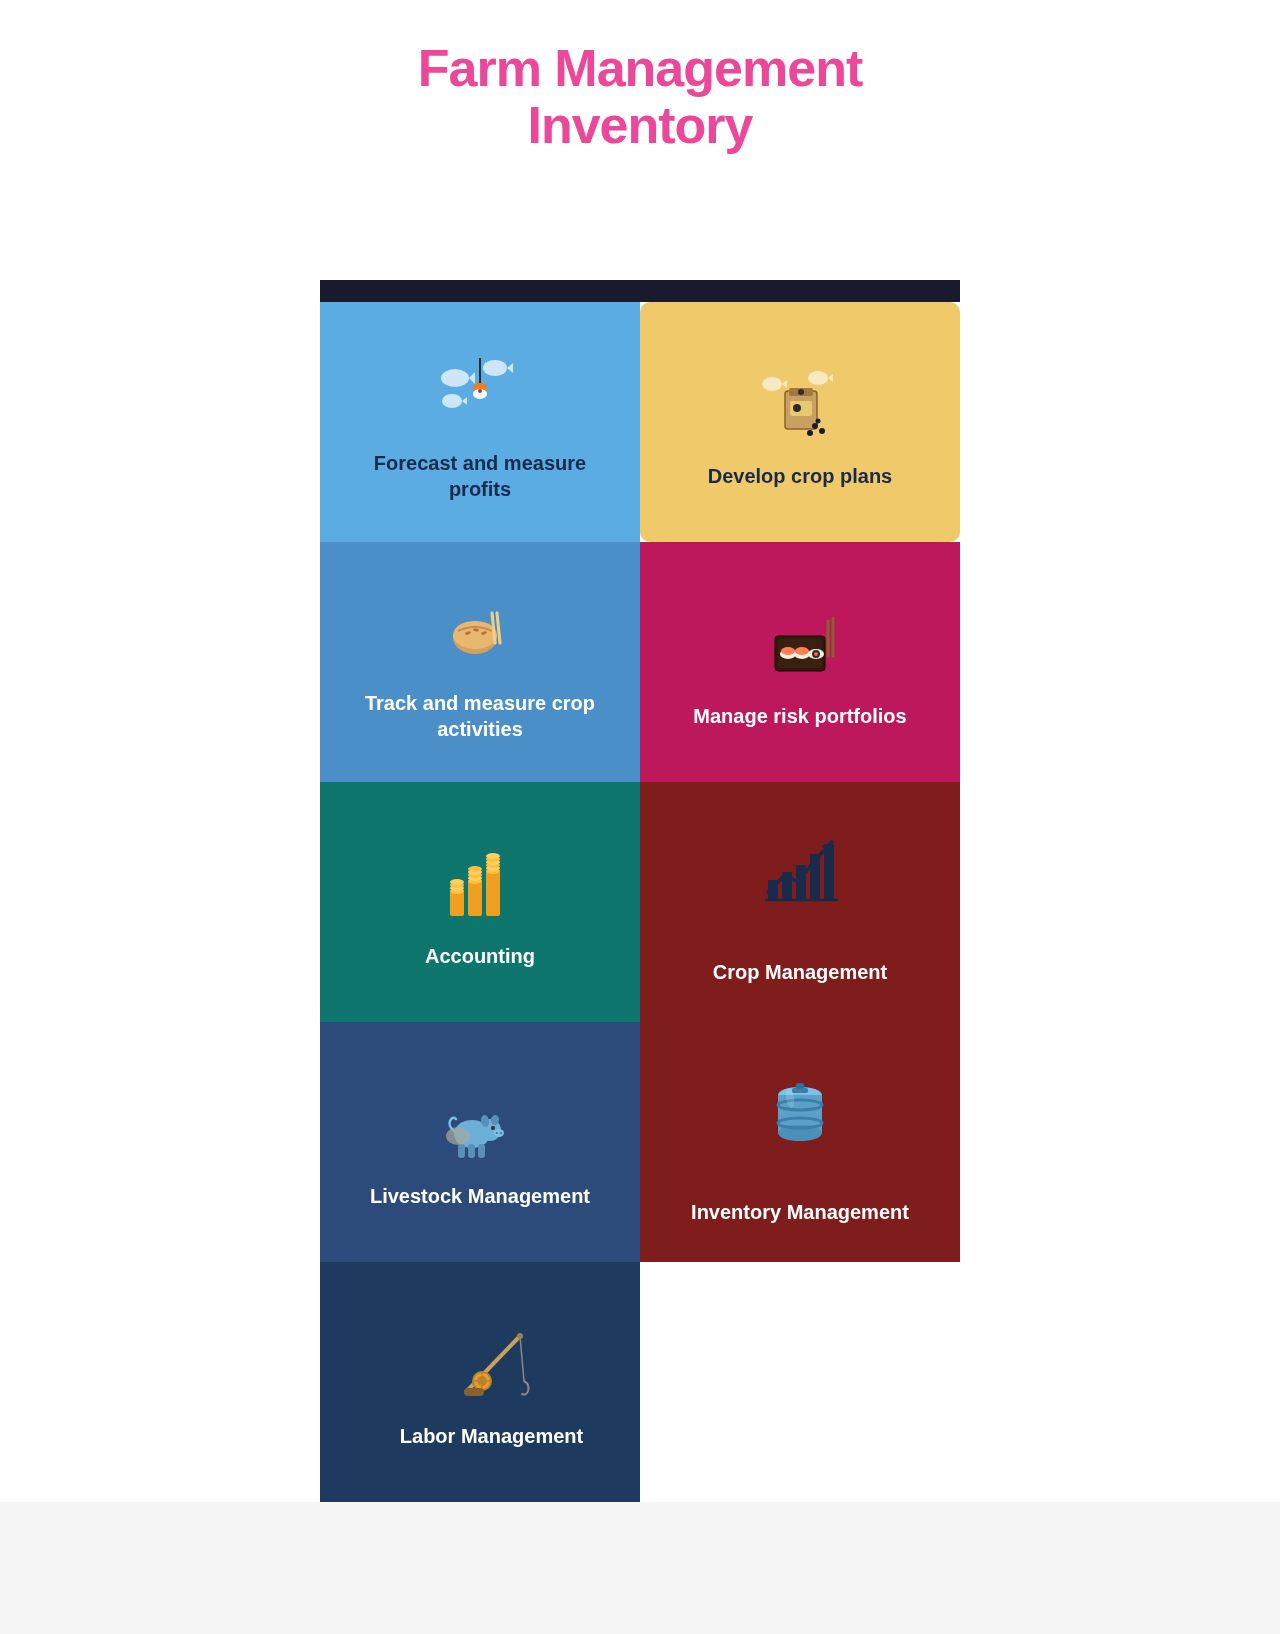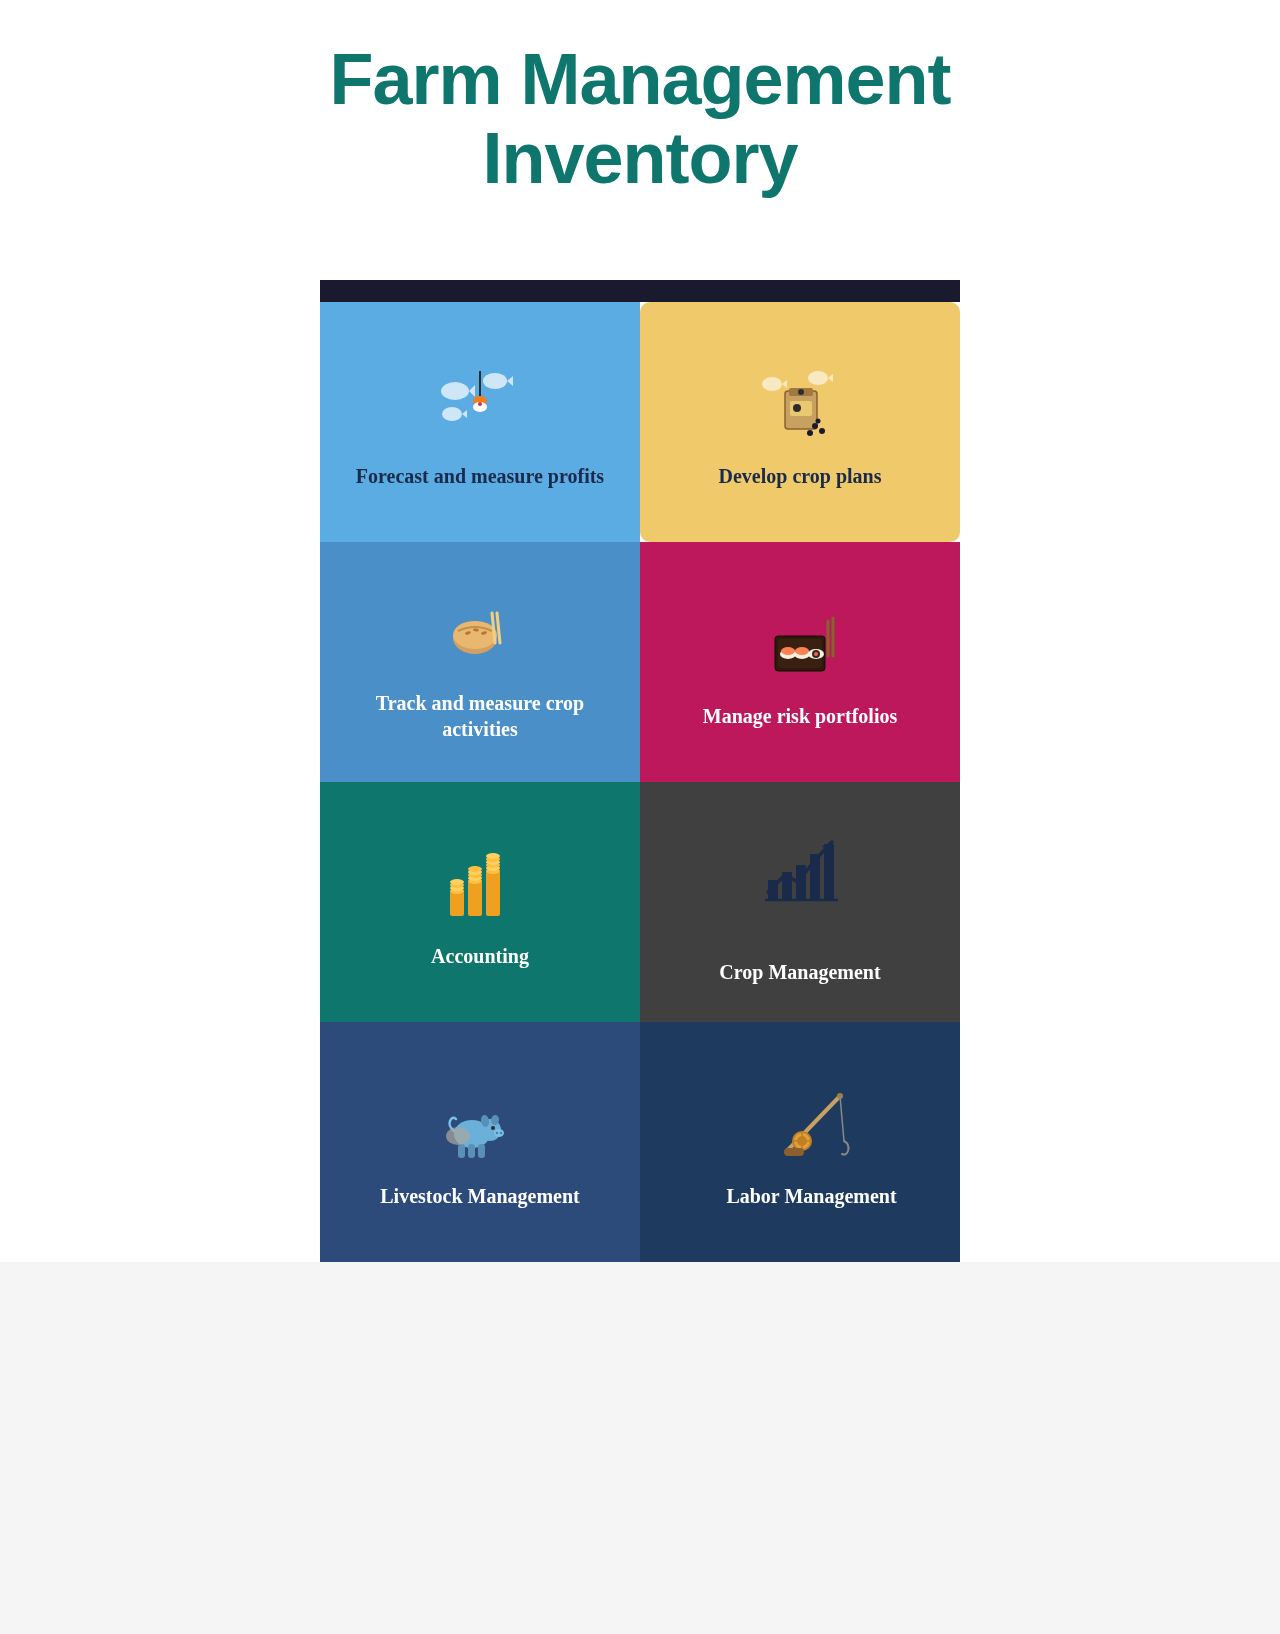--- a/index.html
+++ b/index.html
@@ -31,23 +31,23 @@
     
     .header {
       position: relative;
       z-index: 1;
       text-align: center;
       padding: 40px 20px 30px;
       background: white;
     }
 
     .header-title {
-      font-size: 72px;
+      font-size: 52px;
       font-weight: 900;
-      color: #0f766e;
+      color: #ec4899;
       line-height: 1.1;
       letter-spacing: -1px;
     }
 
     
     .main-container {
       position: relative;
       z-index: 1;
       width: 640px;
       margin: 0 auto;
@@ -76,21 +76,21 @@
       min-height: 240px;
       text-align: center;
     }
 
     
     .cell-blue-light { background: #5aace3; }
     .cell-yellow-light { background: #f0c96a; border-radius: 10px; }
     .cell-blue-mid { background: #4a8fc7; }
     .cell-yellow-dark { background: #be185d; }
     .cell-blue-dark { background: #0f766e; }
-    .cell-orange { background: #404040; gap: 32px; }
+    .cell-orange { background: #7f1d1d; gap: 32px; }
     .cell-navy { background: #2c4a7a; }
     .cell-navy-dark { background: #1e3a5f; padding-left: 43px; }
 
     .cell-label {
       font-size: 20px;
       font-weight: 900;
       margin-top: 12px;
       line-height: 1.3;
     }
 
@@ -159,21 +159,21 @@
 
 <div class="header-area">
   <div class="header">
     <h1 class="header-title">
       <span>Farm Management</span><br>
       <span>Inventory</span>
     </h1>
   </div>
 </div>
 
-<div style="display:flex; justify-content:flex-start; position:relative; z-index:1; background:white;font-family:Liberation Serif, serif;">
+<div style="display:flex; justify-content:flex-start; position:relative; z-index:1; background:white;">
   <div class="main-container">
     <div class="top-bar"></div>
     <div class="grid">
 
       <div class="cell cell-blue-light">
         <div class="icon-container icon-fishing">
           <svg viewBox="0 0 80 80" xmlns="http://www.w3.org/2000/svg">
 
             <ellipse cx="15" cy="25" rx="14" ry="9" fill="white" opacity="0.7"></ellipse>
             <polygon points="29,25 35,19 35,31" fill="white" opacity="0.7"></polygon>
@@ -331,20 +331,39 @@
             <rect x="38" y="58" width="7" height="14" rx="3" fill="#5a90b8"></rect>
 
             <path d="M 14 45 Q 8 40 10 35 Q 12 30 16 33" stroke="#7ac0e8" stroke-width="2.5" fill="none" stroke-linecap="round"></path>
 
             <ellipse cx="18" cy="50" rx="12" ry="9" fill="#aaa8a0" opacity="0.7"></ellipse>
           </svg>
         </div>
         <div class="cell-label label-white">Livestock Management</div>
       </div>
 
+      <div class="cell cell-orange">
+        <div class="icon-container icon-barrel">
+          <svg viewBox="0 0 80 80" xmlns="http://www.w3.org/2000/svg">
+
+            <ellipse cx="40" cy="25" rx="22" ry="8" fill="#7ac0e8"></ellipse>
+            <rect x="18" y="25" width="44" height="38" fill="#5aa0c8"></rect>
+            <ellipse cx="40" cy="63" rx="22" ry="8" fill="#4a90b8"></ellipse>
+
+            <ellipse cx="40" cy="35" rx="22" ry="5" fill="none" stroke="#3a80a8" stroke-width="3"></ellipse>
+            <ellipse cx="40" cy="53" rx="22" ry="5" fill="none" stroke="#3a80a8" stroke-width="3"></ellipse>
+
+            <rect x="32" y="18" width="16" height="5" rx="2" fill="#3a80a8"></rect>
+            <rect x="36" y="13" width="8" height="6" rx="2" fill="#2a70a0"></rect>
+
+            <ellipse cx="30" cy="28" rx="4" ry="10" fill="white" opacity="0.15" transform="rotate(-10 30 28)"></ellipse>
+          </svg>
+        </div>
+        <div class="cell-label label-white">Inventory Management</div>
+      </div>
 
       <div class="cell cell-navy-dark">
         <div class="icon-container icon-fishing-rod">
           <svg viewBox="0 0 80 80" xmlns="http://www.w3.org/2000/svg">
 
             <line x1="15" y1="65" x2="68" y2="10" stroke="#c8a060" stroke-width="4" stroke-linecap="round"></line>
 
             <circle cx="68" cy="10" r="3" fill="#a08040"></circle>
 
             <line x1="68" y1="10" x2="72" y2="55" stroke="#888" stroke-width="1.5"></line>

